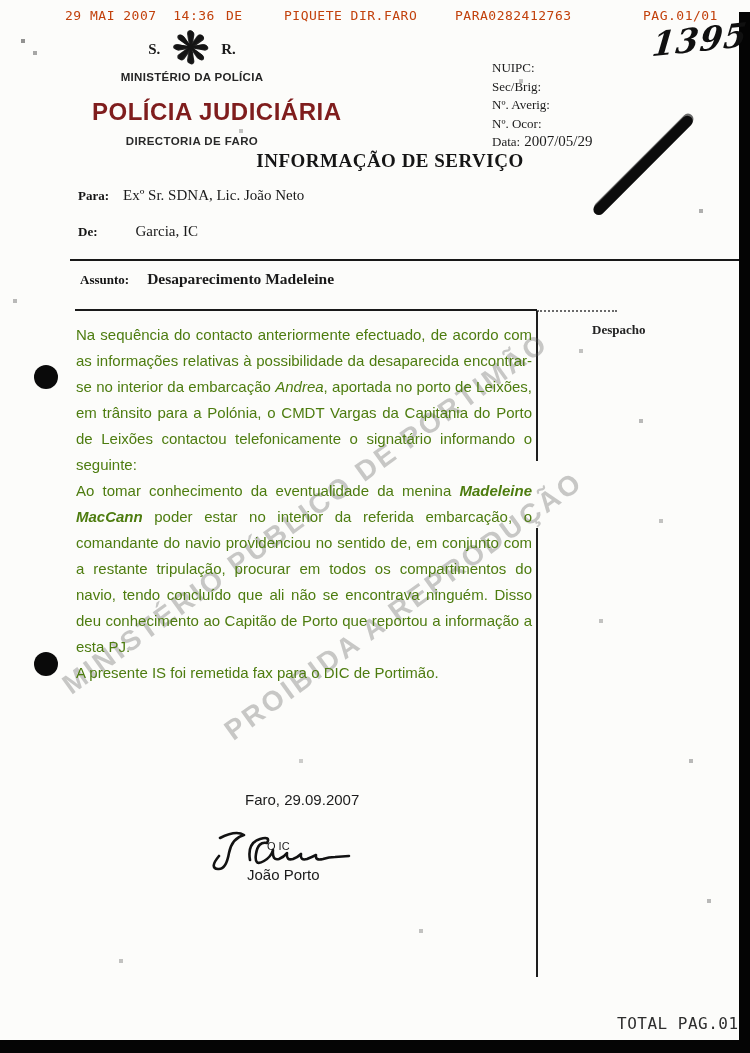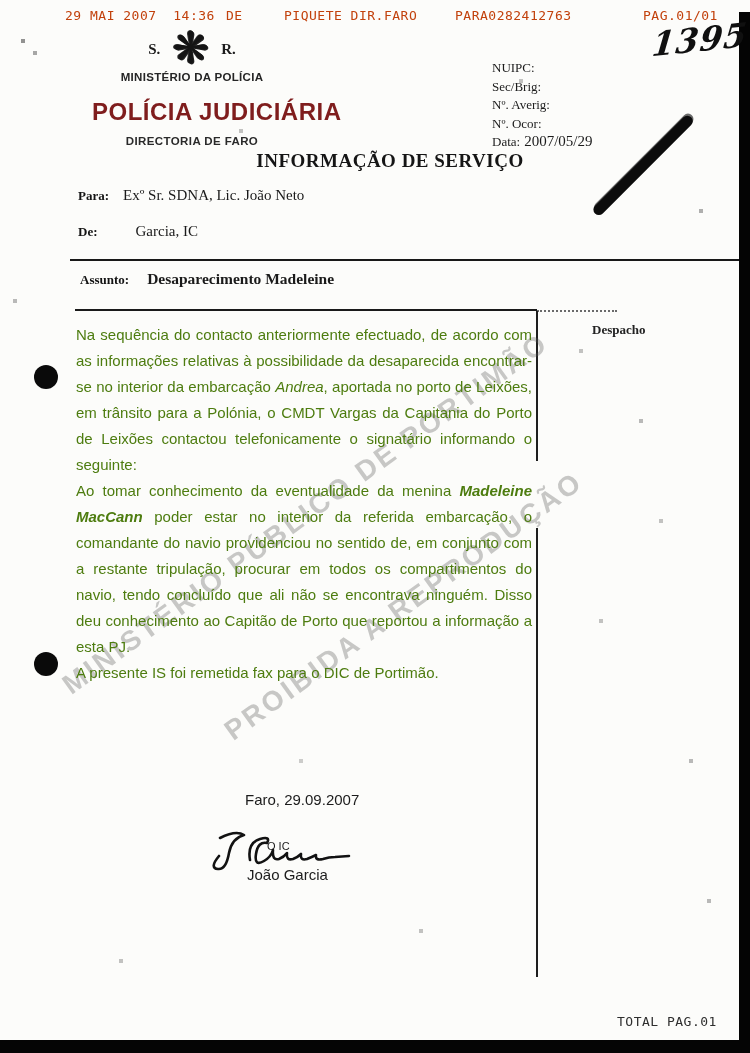--- a/index.html
+++ b/index.html
@@ -91,21 +91,21 @@
   .it{font-style:italic;}
   .bi{font-style:italic;font-weight:700;}
   
   .sig-date{position:absolute;left:245px;top:791px;font-family:"Liberation Sans",sans-serif;font-size:15px;z-index:1;}
   .sig-role{position:absolute;left:267px;top:820px;font-family:"Liberation Sans",sans-serif;font-size:11px;z-index:1;margin-top:20px;}
   .sig-scribble{position:absolute;left:206px;top:828px;z-index:1;}
   .sig-name{position:absolute;left:247px;top:866px;font-family:"Liberation Sans",sans-serif;font-size:15px;z-index:1;}
   
   .footer-total{
     position:absolute;left:617px;top:1014px;
-    font-family:"DejaVu Sans Mono",monospace;font-size:13px;color:#2e2e2e;letter-spacing:.5px;
+    font-family:"DejaVu Sans Mono",monospace;font-size:16px;color:#2e2e2e;letter-spacing:.5px;
   }
 </style>
 </head>
 <body>
 
 <div class="page">
 
   <div class="speckles"></div>
   <div class="bar-right"></div>
   <div class="bar-bottom"></div>
@@ -174,17 +174,17 @@
   <div class="sig-date">Faro, 29.09.2007</div>
   <div class="sig-role">O IC</div>
   <div class="sig-scribble">
     <svg width="168" height="50" viewBox="0 0 168 50" xmlns="http://www.w3.org/2000/svg">
       <path d="M14 10 q16 -8 24 -3 q-12 3 -15 18 q-3 17 -11 16 q-9 -1 1 -13
                M44 32 q-3 -17 10 -21 q11 -3 7 4 q-9 -2 -11 11 q-2 13 8 7 q7 -4 9 -11
                q-1 11 6 9 q5 -2 8 -6 q-1 8 6 6 q5 -2 8 -5 q-1 7 6 5 q5 -2 9 -4
                q-1 6 7 4 q6 -2 12 -2 l14 -1" stroke="#121212" fill="none" stroke-width="2.6" stroke-linecap="round" stroke-linejoin="round"></path>
     </svg>
   </div>
-  <div class="sig-name">João Garcia</div>
+  <div class="sig-name">João Porto</div>
 
   <div class="footer-total">TOTAL PAG.01</div>
 
 </div>
 
 </body></html>

